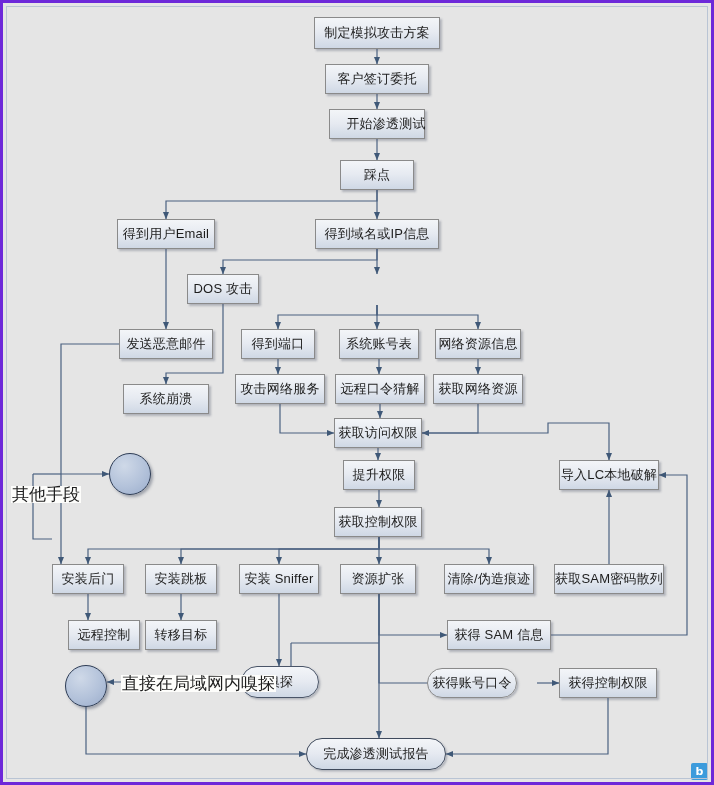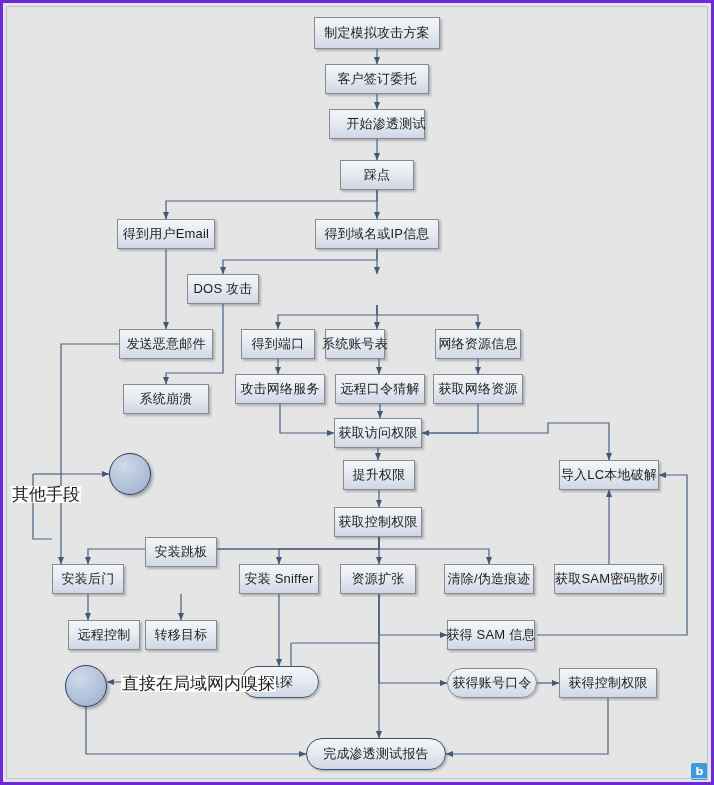--- a/index.html
+++ b/index.html
@@ -174,41 +174,41 @@
 
   <div class="node" style="left:311px;top:14px;width:126px;height:32px;">制定模拟攻击方案</div>
   <div class="node" style="left:322px;top:61px;width:104px;height:30px;">客户签订委托</div>
   <div class="node" style="left:326px;top:106px;width:96px;height:30px;padding-left:18px;">开始渗透测试</div>
   <div class="node" style="left:337px;top:157px;width:74px;height:30px;">踩点</div>
   <div class="node" style="left:114px;top:216px;width:98px;height:30px;">得到用户Email</div>
   <div class="node" style="left:312px;top:216px;width:124px;height:30px;">得到域名或IP信息</div>
   <div class="node" style="left:184px;top:271px;width:72px;height:30px;">DOS 攻击</div>
   <div class="node" style="left:116px;top:326px;width:94px;height:30px;">发送恶意邮件</div>
   <div class="node" style="left:238px;top:326px;width:74px;height:30px;">得到端口</div>
-  <div class="node" style="left:322px;top:326px;width:60px;height:30px;">系统账号表</div>
+  <div class="node" style="left:336px;top:326px;width:80px;height:30px;">系统账号表</div>
   <div class="node" style="left:432px;top:326px;width:86px;height:30px;">网络资源信息</div>
   <div class="node" style="left:120px;top:381px;width:86px;height:30px;">系统崩溃</div>
   <div class="node" style="left:232px;top:371px;width:90px;height:30px;">攻击网络服务</div>
   <div class="node" style="left:332px;top:371px;width:90px;height:30px;">远程口令猜解</div>
   <div class="node" style="left:430px;top:371px;width:90px;height:30px;">获取网络资源</div>
   <div class="node" style="left:331px;top:415px;width:88px;height:30px;">获取访问权限</div>
   <div class="node" style="left:340px;top:457px;width:72px;height:30px;">提升权限</div>
   <div class="node" style="left:331px;top:504px;width:88px;height:30px;">获取控制权限</div>
   <div class="node" style="left:556px;top:457px;width:100px;height:30px;">导入LC本地破解</div>
   <div class="node" style="left:49px;top:561px;width:72px;height:30px;">安装后门</div>
-  <div class="node" style="left:142px;top:534px;width:72px;height:30px;">安装跳板</div>
+  <div class="node" style="left:142px;top:561px;width:72px;height:30px;">安装跳板</div>
   <div class="node" style="left:236px;top:561px;width:80px;height:30px;">安装 Sniffer</div>
   <div class="node" style="left:337px;top:561px;width:76px;height:30px;">资源扩张</div>
   <div class="node" style="left:441px;top:561px;width:90px;height:30px;">清除/伪造痕迹</div>
   <div class="node" style="left:551px;top:561px;width:110px;height:30px;">获取SAM密码散列</div>
   <div class="node" style="left:49px;top:617px;width:72px;height:30px;margin-left:16px;">远程控制</div>
   <div class="node" style="left:142px;top:617px;width:72px;height:30px;">转移目标</div>
-  <div class="node" style="left:444px;top:617px;width:88px;height:30px;">获得 SAM 信息</div>
+  <div class="node" style="left:444px;top:617px;width:104px;height:30px;">获得 SAM 信息</div>
   <div class="node rounded" style="left:238px;top:663px;width:78px;height:32px;">嗅探</div>
-  <div class="node" style="left:444px;top:665px;width:90px;height:30px;border-radius:15px;">获得账号口令</div>
+  <div class="node" style="left:424px;top:665px;width:90px;height:30px;border-radius:15px;">获得账号口令</div>
   <div class="node" style="left:556px;top:665px;width:98px;height:30px;">获得控制权限</div>
   <div class="node stadium" style="left:303px;top:735px;width:140px;height:32px;">完成渗透测试报告</div>
 
   <div class="circle" style="left:106px;top:450px;width:42px;height:42px;"></div>
   <div class="circle" style="left:62px;top:662px;width:42px;height:42px;"></div>
 
   <div class="edge-label" style="left:8px;top:483px;">其他手段</div>
   <div class="edge-label" style="left:118px;top:672px;">直接在局域网内嗅探</div>
 
   <div class="watermark" style="left:688px;top:760px;">b</div>

